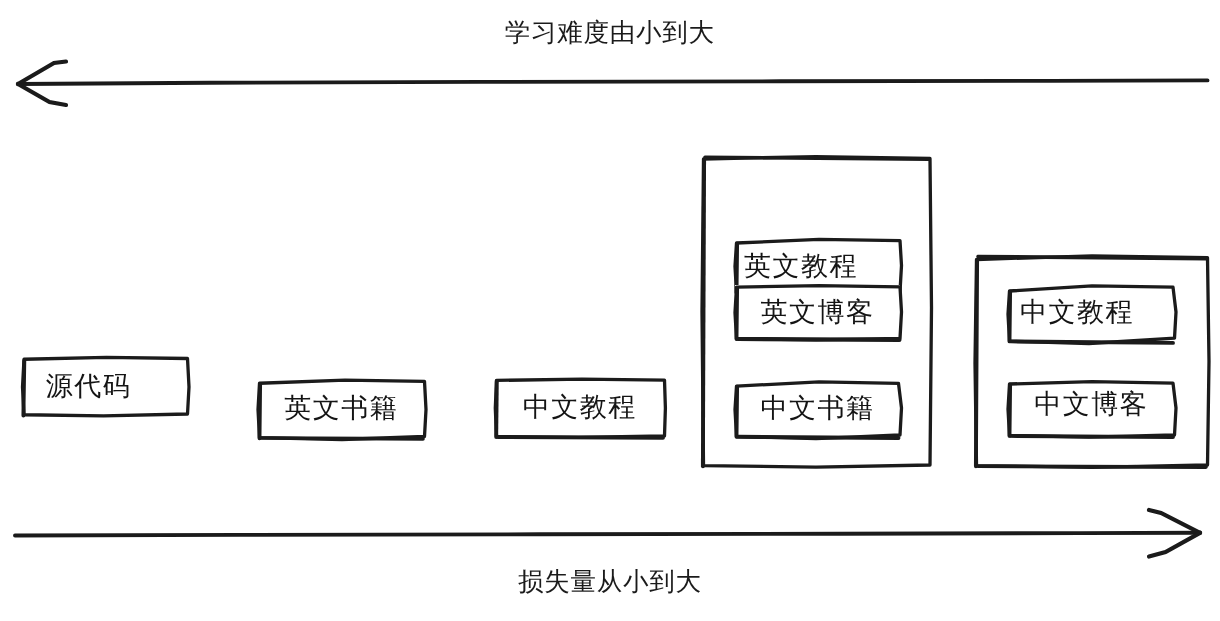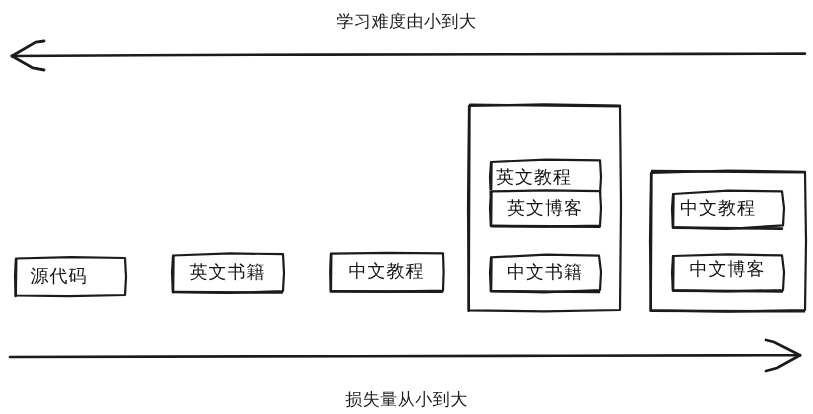--- a/index.html
+++ b/index.html
@@ -28,21 +28,20 @@
   }
   #label-top {
     left: 0;
     top: 10px;
     width: 813px;
   }
   #label-bottom {
     left: 0;
     top: 376px;
     width: 813px;
-    margin-top: 12px;
   }
   .arrow-svg {
     position: absolute;
     left: 0;
     pointer-events: none;
   }
   #arrow-top { top: 30px; }
   #arrow-bottom { top: 332px; }
 
   .node {
@@ -92,21 +91,21 @@
     <path d="M 12,26 L 36,12 L 44,11" stroke="#1b1b1b" stroke-width="2.8" fill="none" stroke-linecap="round"></path>
     <path d="M 12,26 L 33,38 L 44,40" stroke="#1b1b1b" stroke-width="2.8" fill="none" stroke-linecap="round"></path>
   </svg>
 
   <svg class="arrow-svg" id="arrow-bottom" width="813" height="44">
     <path d="M 10,25 L 160,24.6 L 360,24.2 L 560,23.8 L 720,23.4 L 800,23.2" stroke="#1b1b1b" stroke-width="2.6" fill="none" stroke-linecap="round"></path>
     <path d="M 800,23.2 L 774,10 L 766,8" stroke="#1b1b1b" stroke-width="2.8" fill="none" stroke-linecap="round"></path>
     <path d="M 800,23.2 L 777,36 L 766,39" stroke="#1b1b1b" stroke-width="2.8" fill="none" stroke-linecap="round"></path>
   </svg>
 
-  <div class="node" style="left:15px; top:257px; width:88px; height:38px;">
+  <div class="node" style="left:15px; top:238px; width:88px; height:38px;">
     <svg width="118" height="46">
       <path d="M 5,5.5 L 60,4.2 L 114,5 L 115,24 L 114,42 L 58,43.2 L 5,42.5 L 4,24 Z" stroke="#1b1b1b" stroke-width="2.2" fill="none" stroke-linejoin="round"></path>
       <path d="M 5.2,6.5 L 4.6,43" stroke="#1b1b1b" stroke-width="2.6" fill="none" stroke-linecap="round"></path>
     </svg>
     <span class="node-label">源代码</span>
   </div>
 
   <div class="node" style="left:172px; top:253px; width:111px; height:38px;">
     <svg width="119" height="46">
       <path d="M 5,6.5 L 62,4.4 L 115,5.2 L 116,24 L 115,42 L 60,44 L 5,42.8 L 4,24 Z" stroke="#1b1b1b" stroke-width="2.2" fill="none" stroke-linejoin="round"></path>

